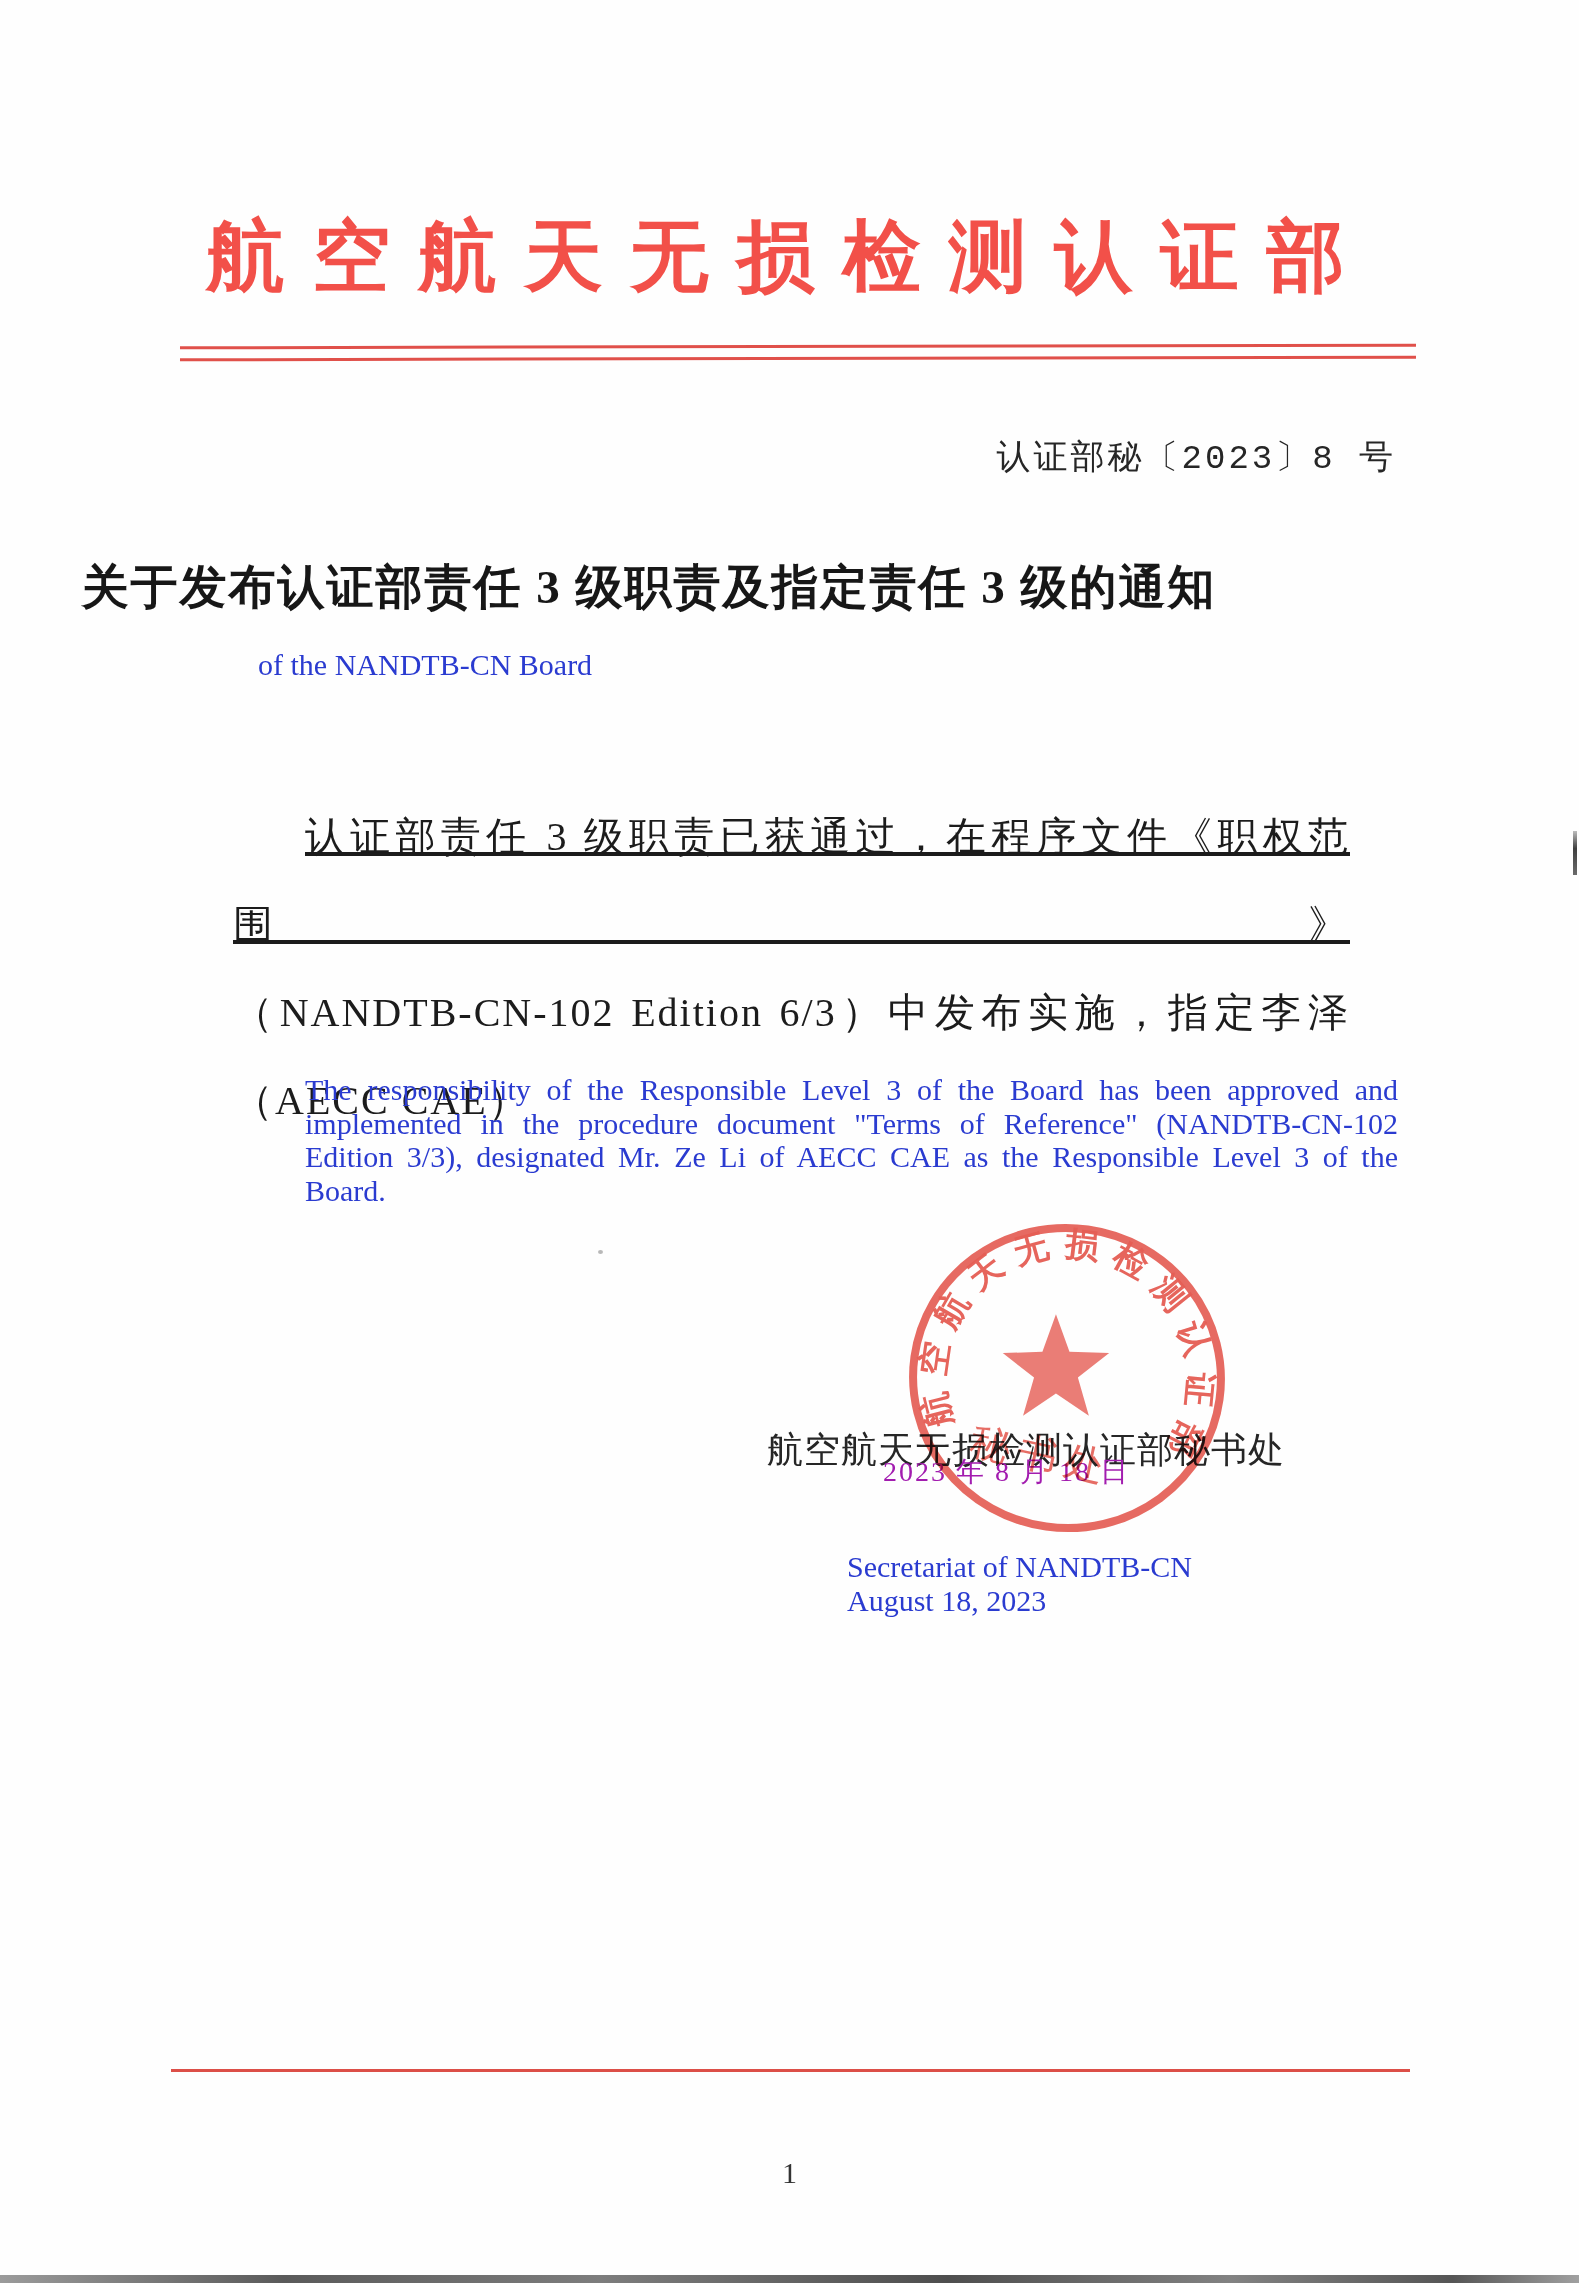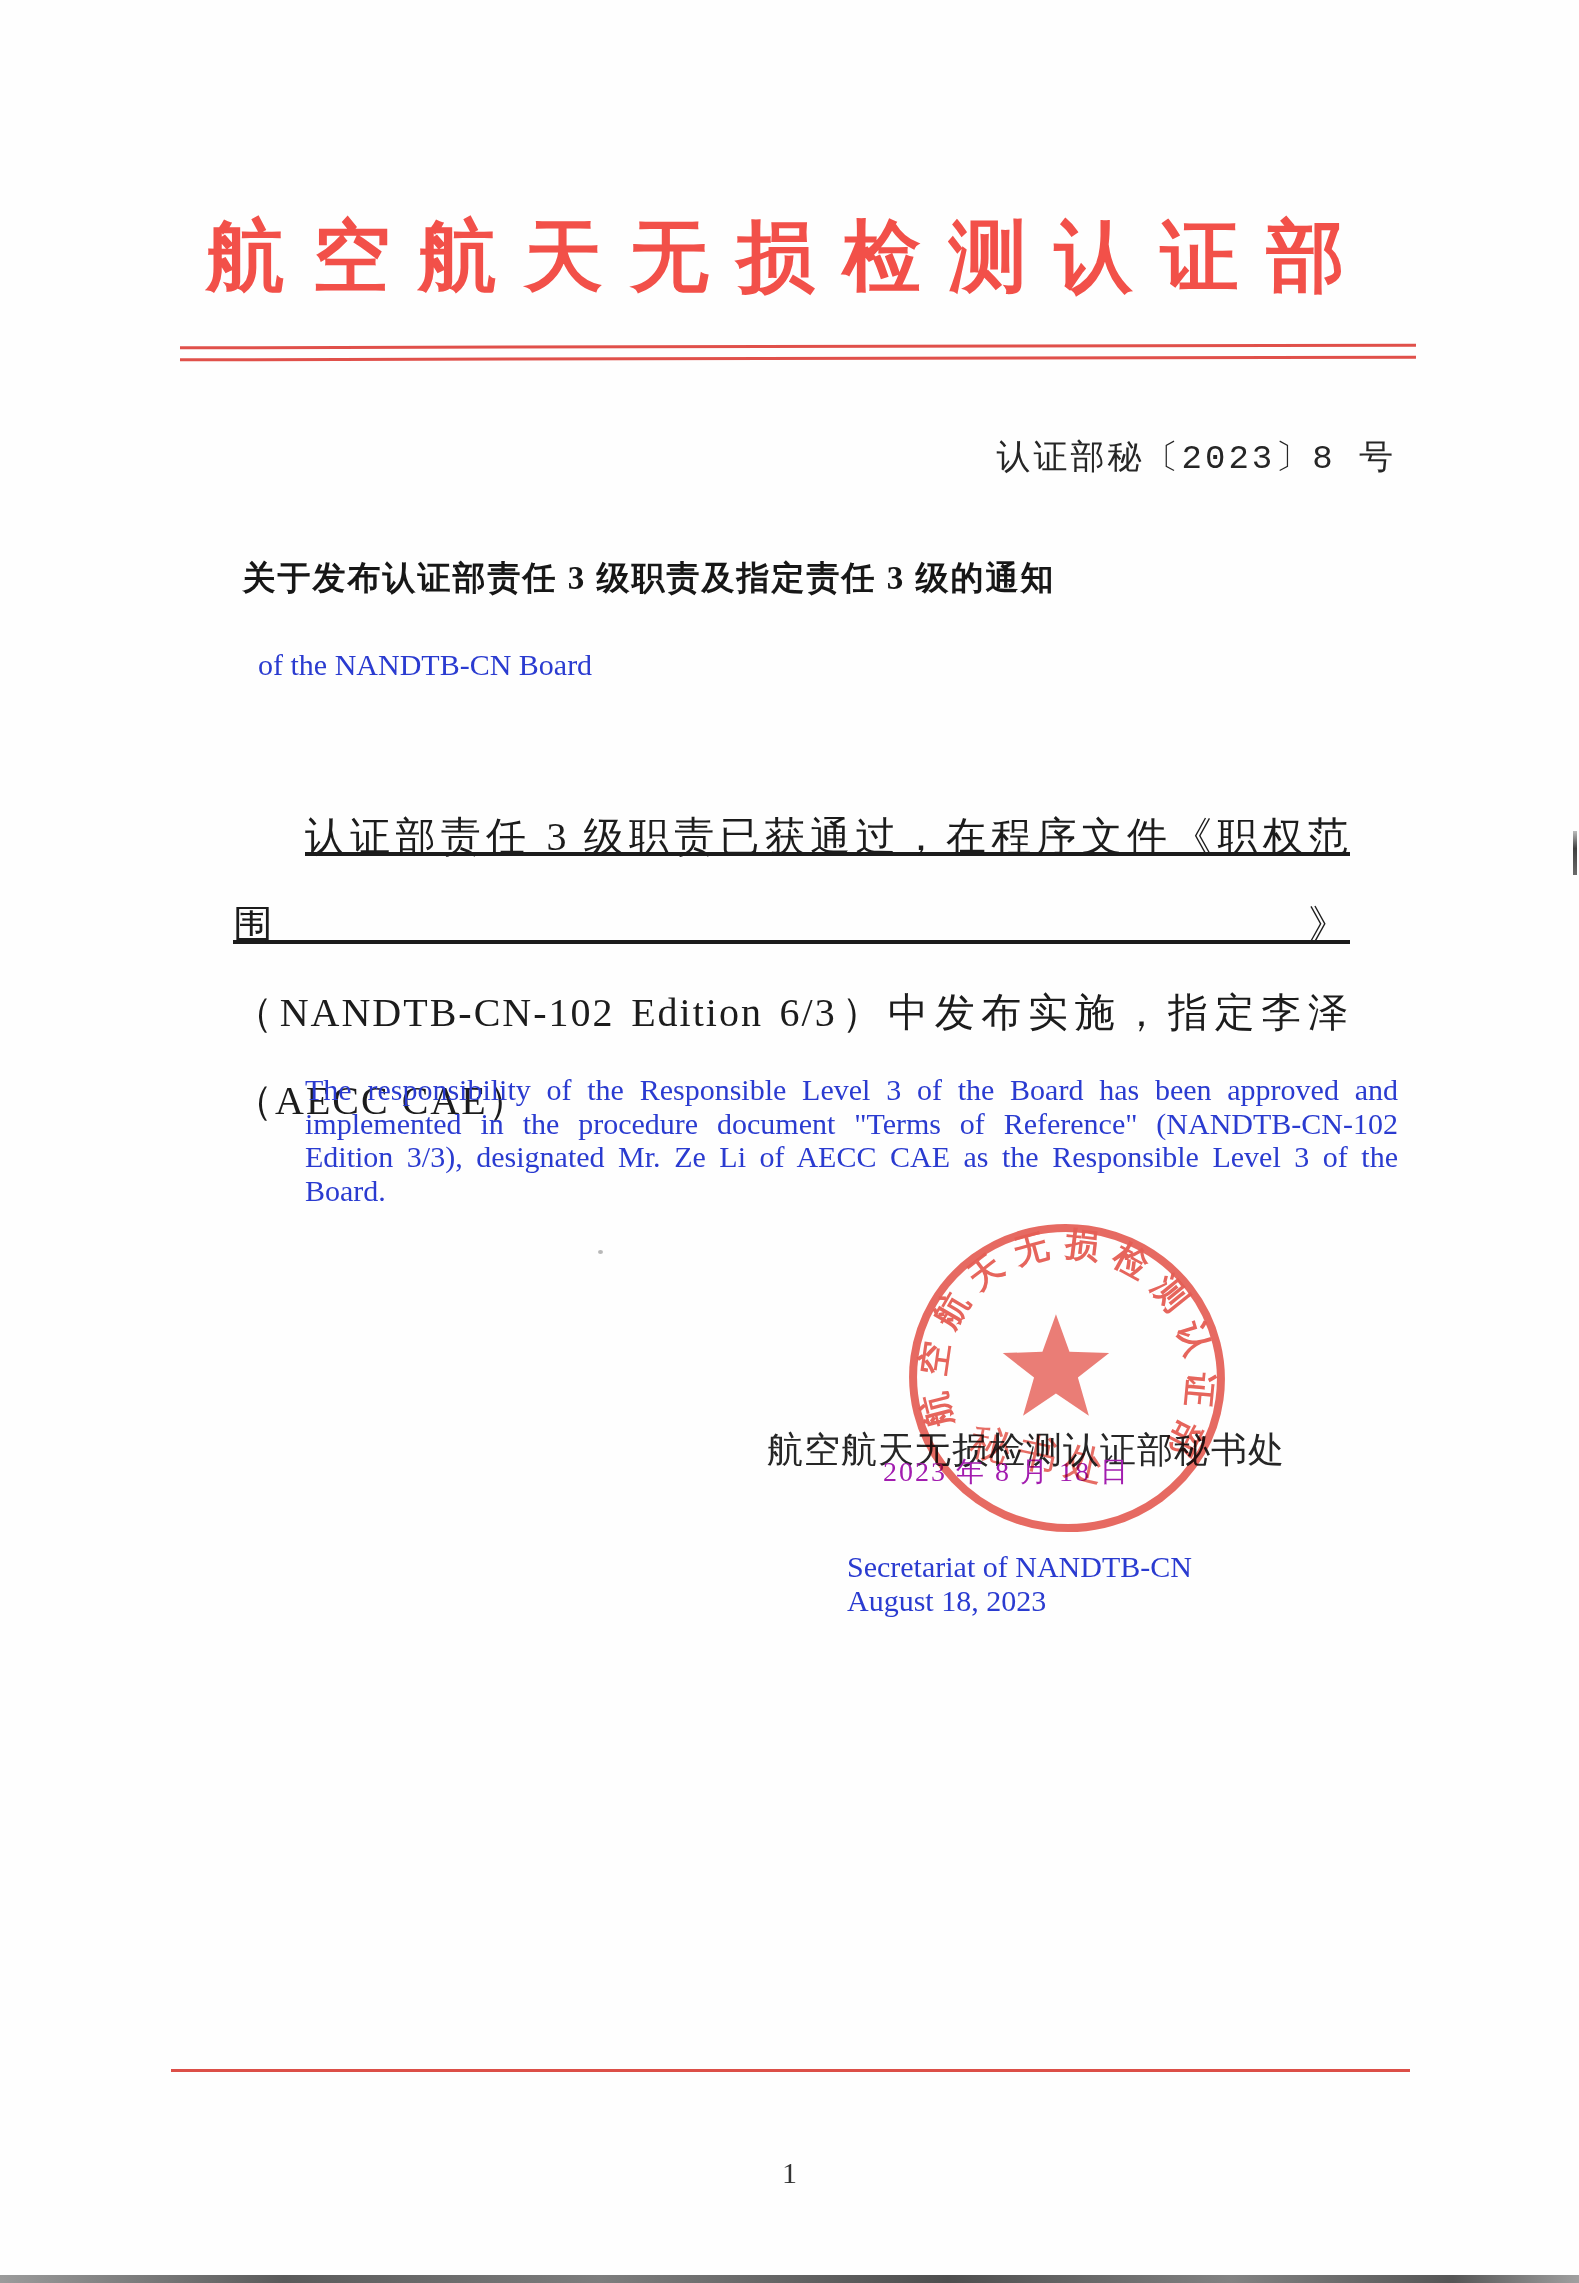--- a/index.html
+++ b/index.html
@@ -27,21 +27,21 @@
   
   #doc-number{
     top:434px;right:183px;
     font-size:34px;color:#262626;
     letter-spacing:3px;white-space:nowrap;font-family:Liberation Mono, monospace;
   }
 
   
   #title-cn{
     top:556px;left:0;width:1298px;text-align:center;
-    font-size:33px;font-weight:bold;color:#171717;
+    font-size:47px;font-weight:bold;color:#171717;
     letter-spacing:2px;white-space:nowrap;
   }
   #title-en{
     top:648px;left:258px;width:1096px;
     font-size:30px;line-height:33px;color:#2a3bd0;
   }
 
   
   #body-cn{
     top:793px;left:233px;width:1117px;

